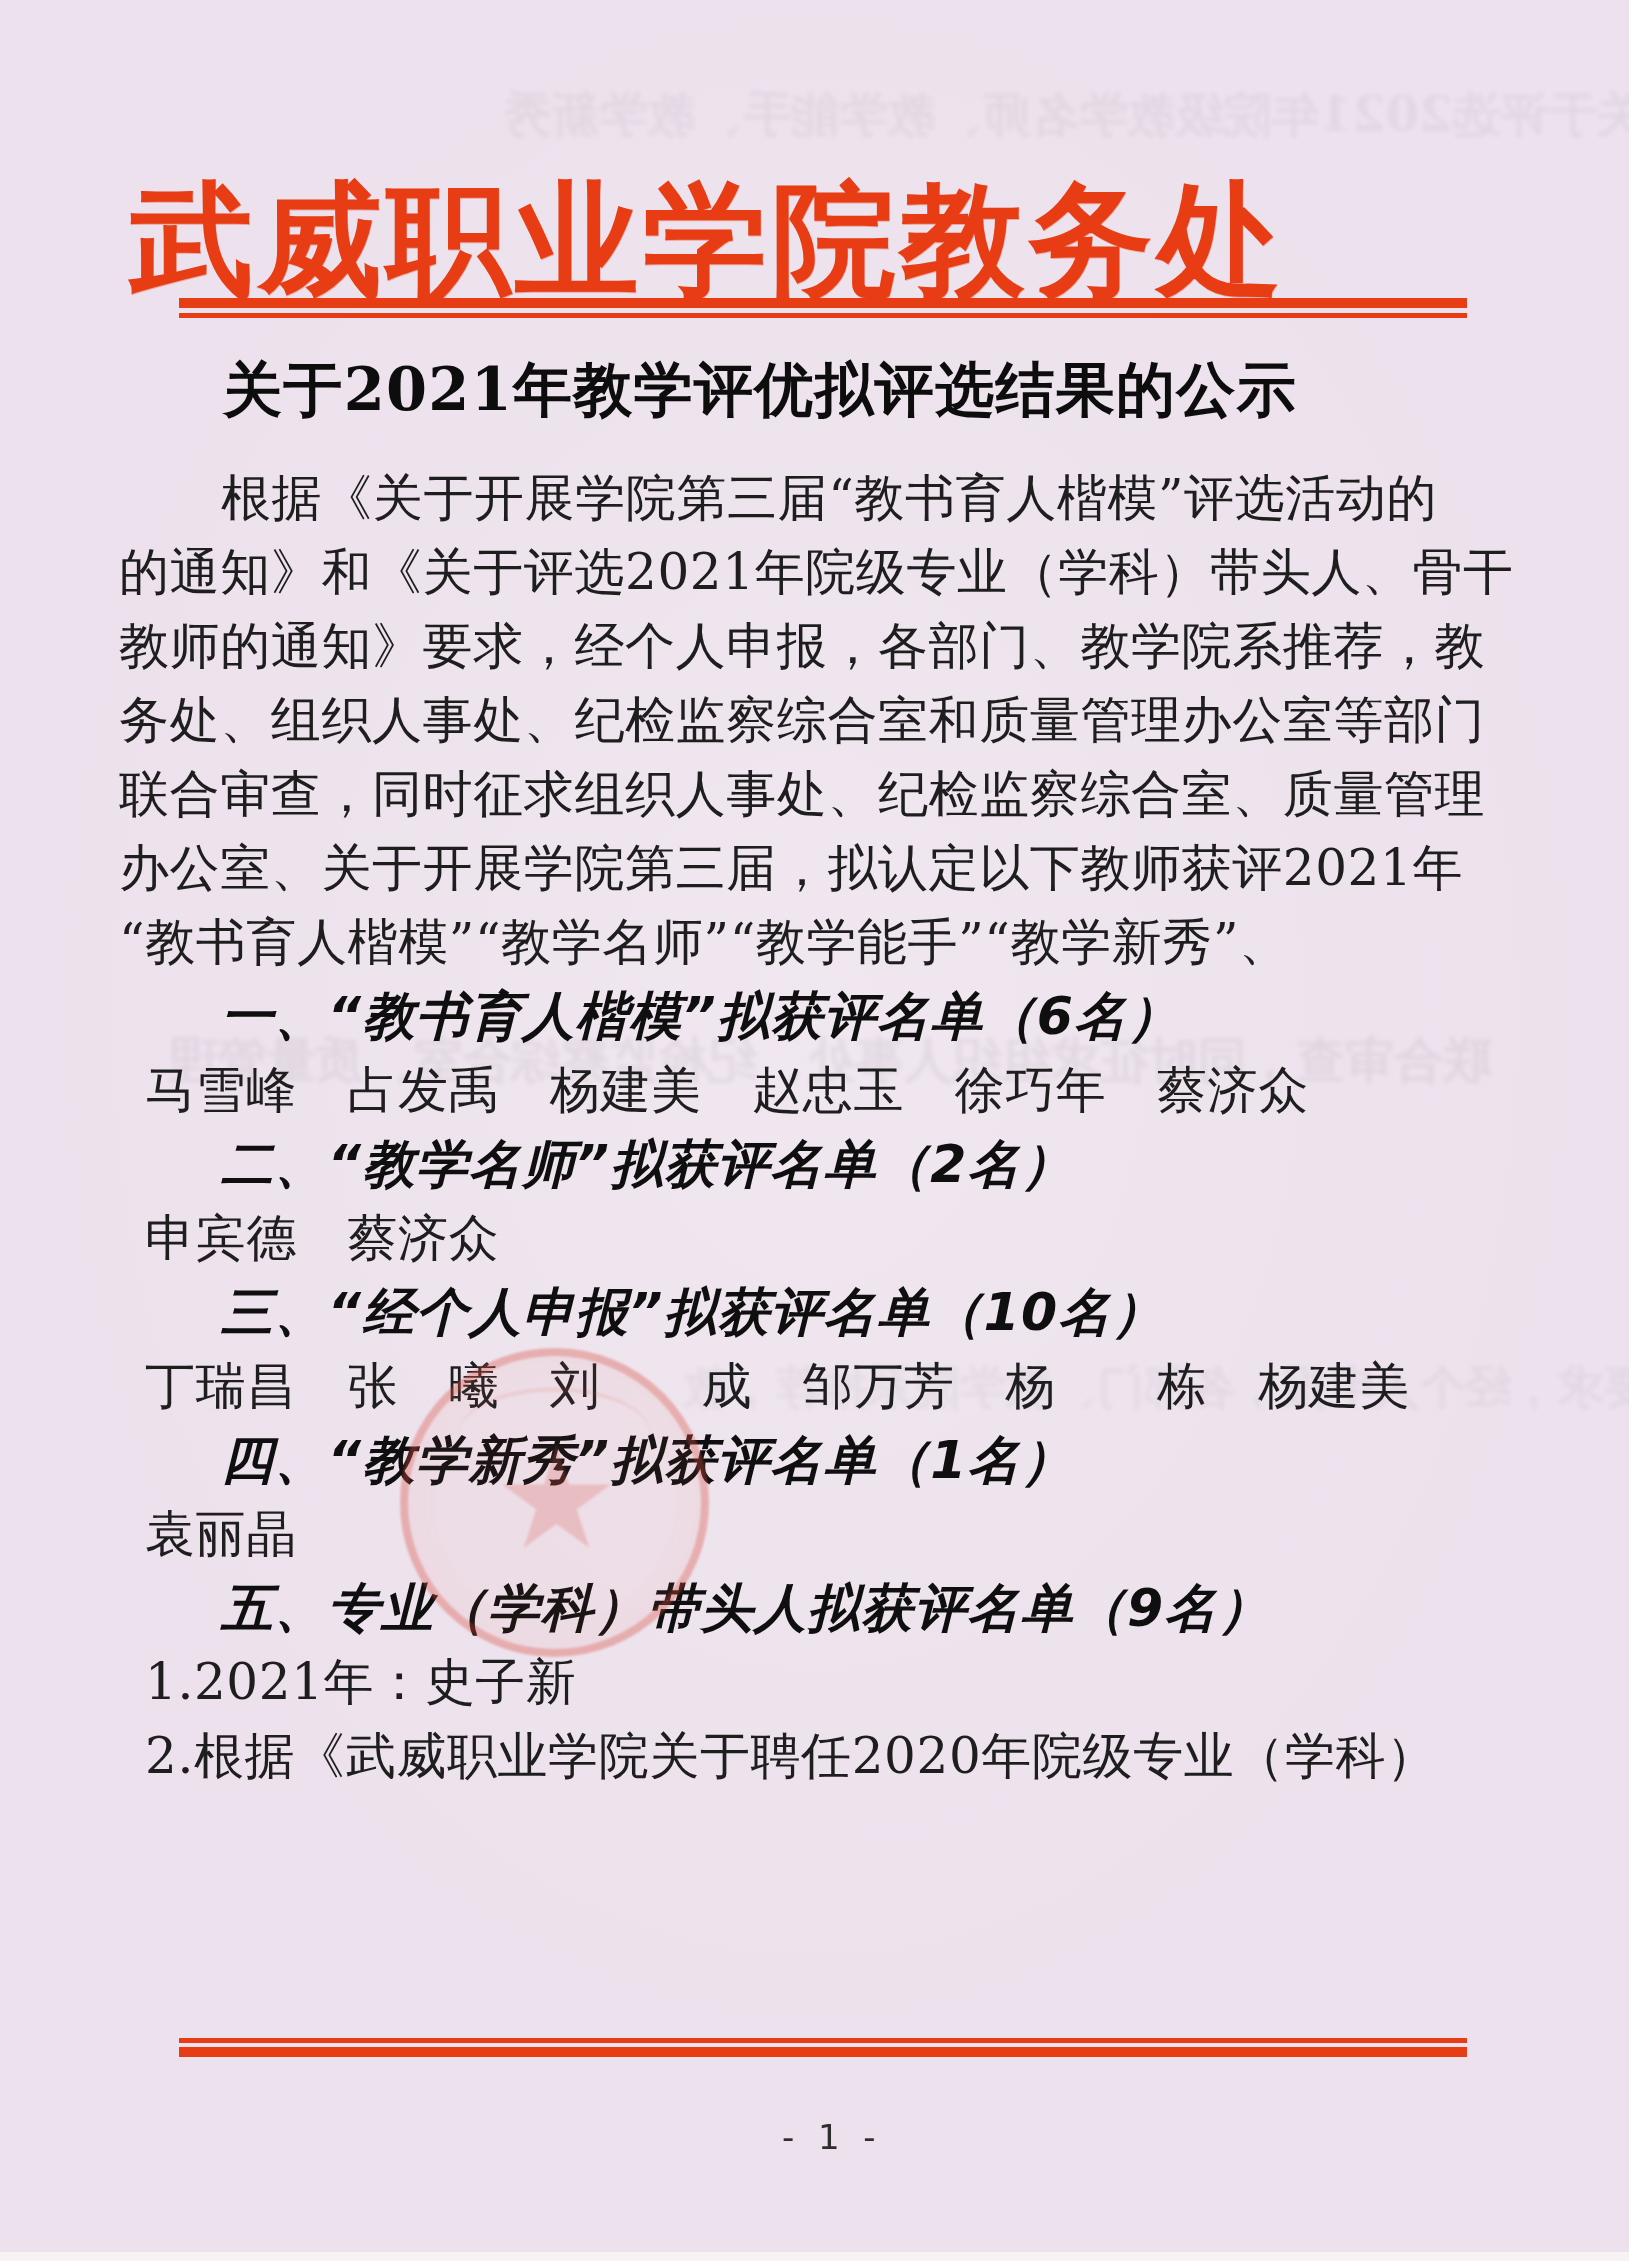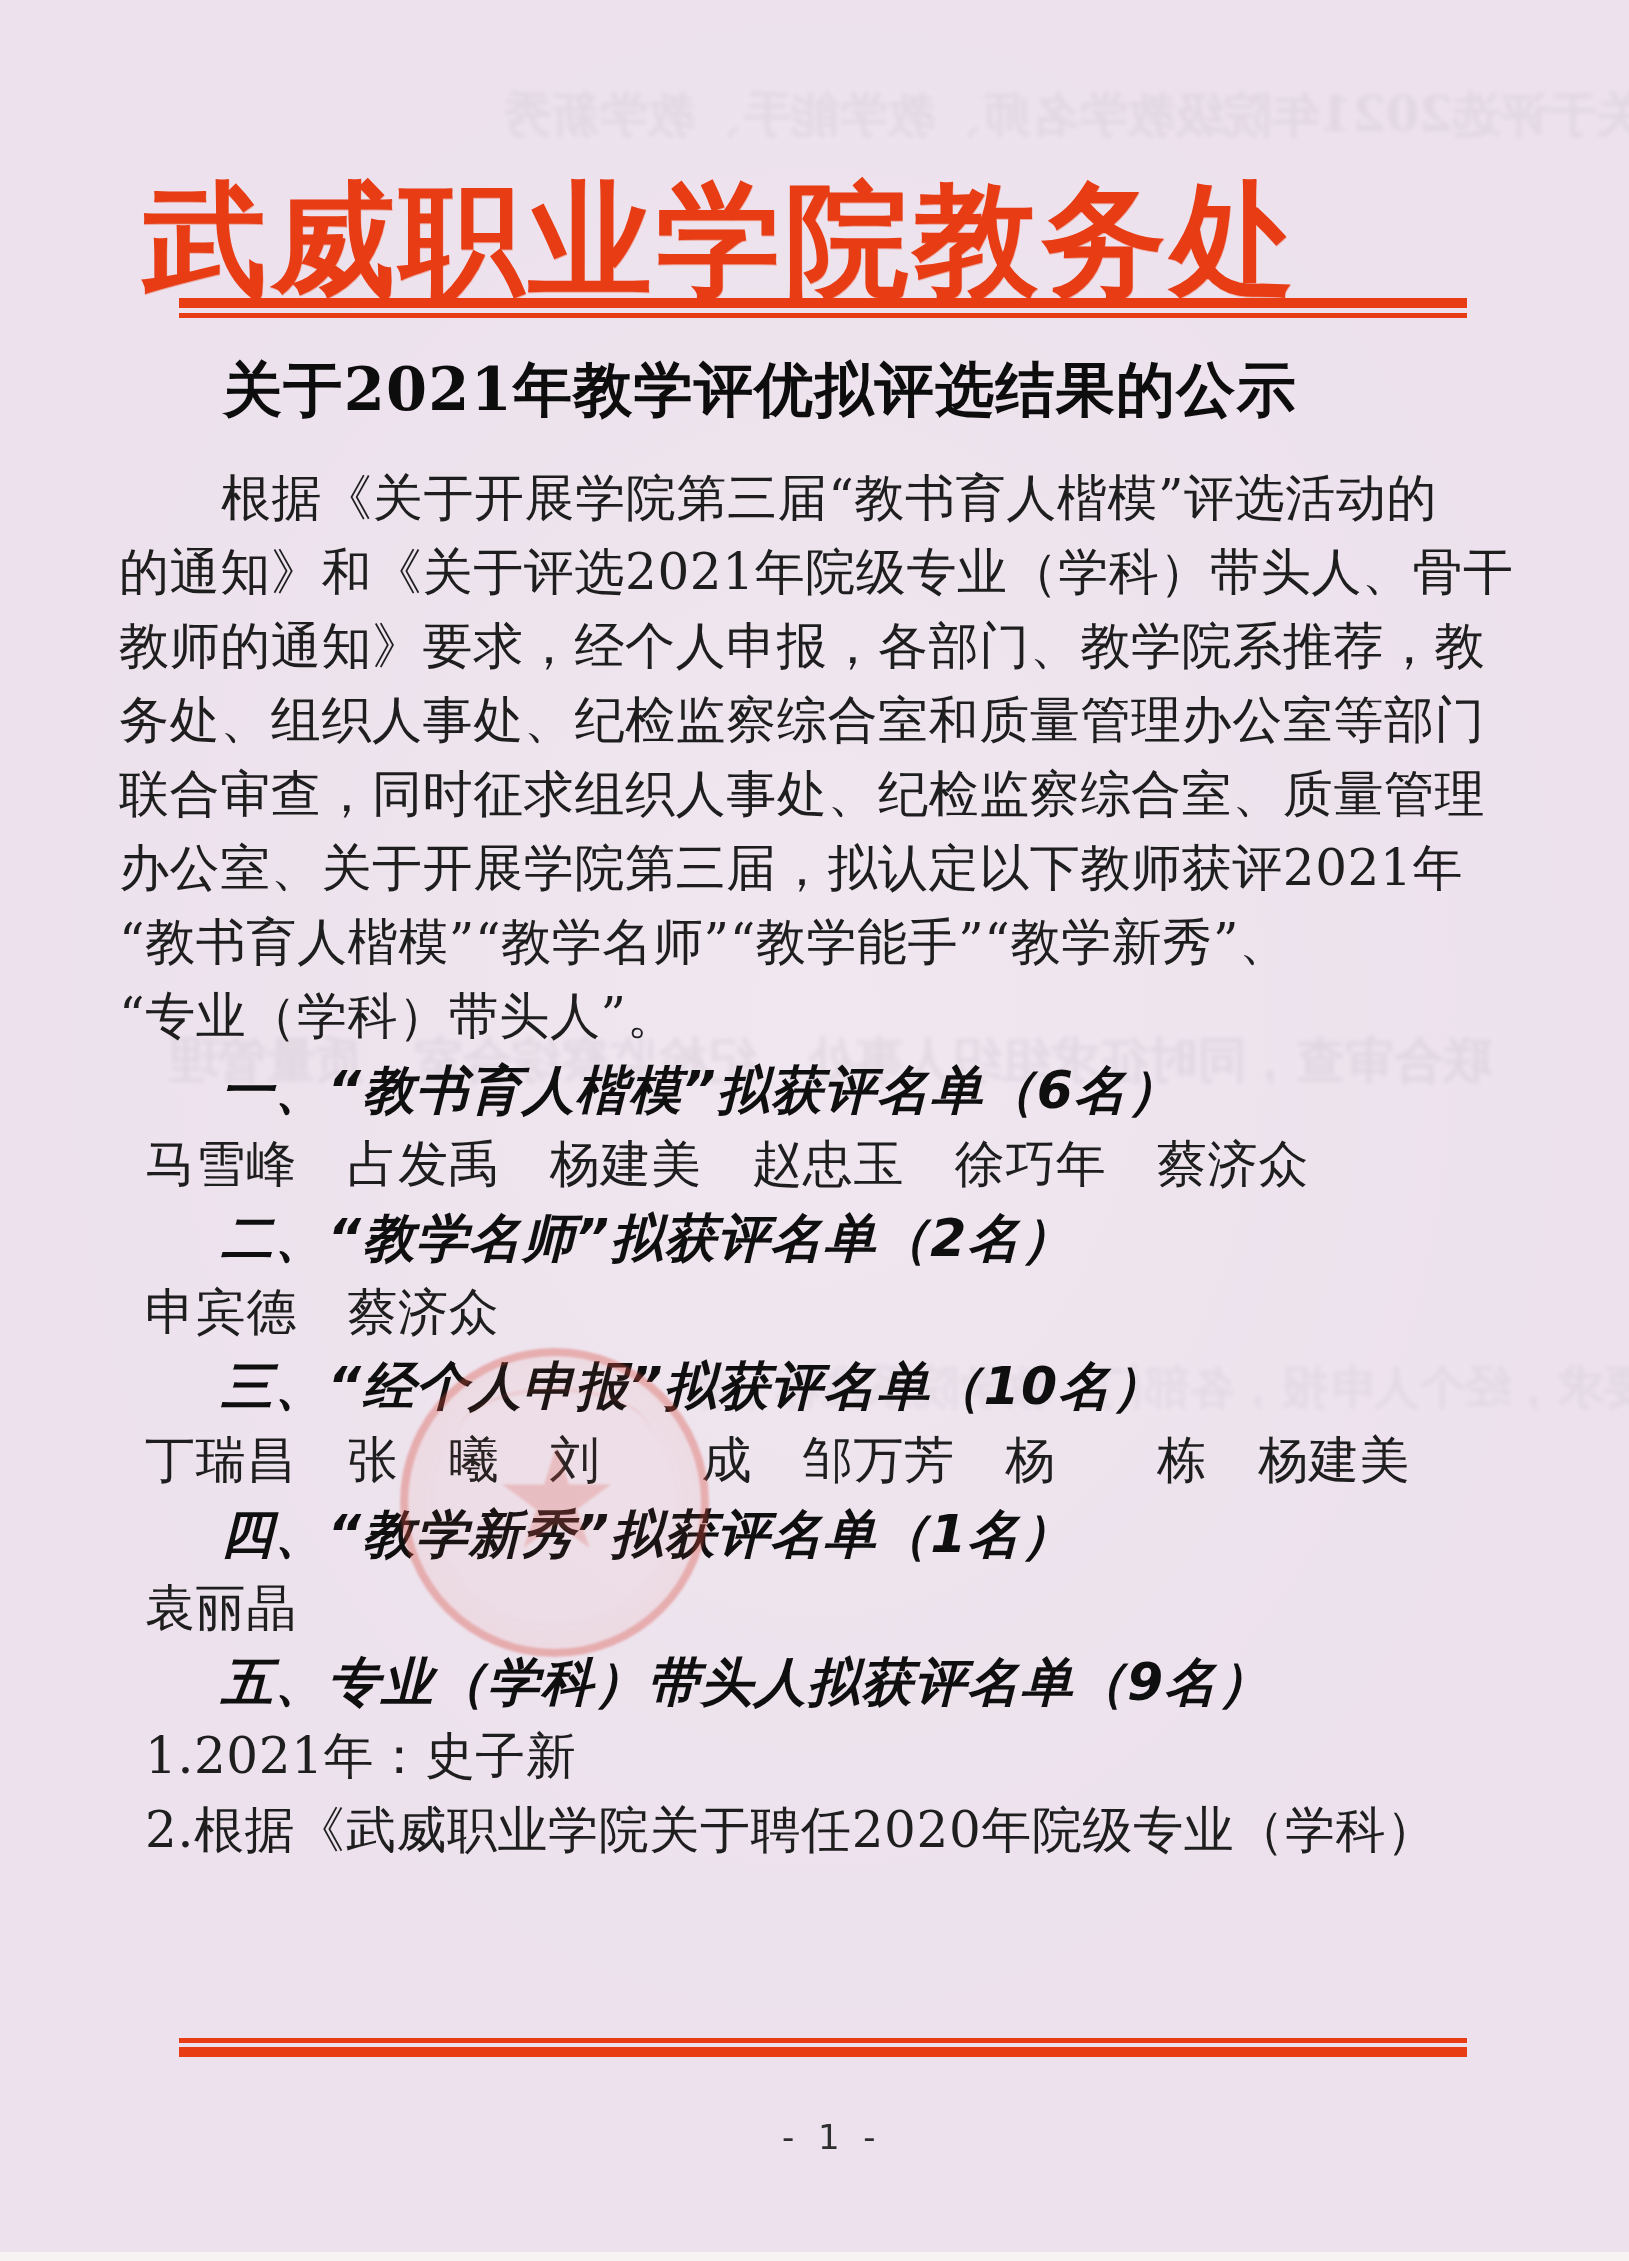--- a/index.html
+++ b/index.html
@@ -20,21 +20,21 @@
     position: absolute;
     top: 175px;
     left: 116px;
     width: 1183px;
     font-size: 124px;
     line-height: 129px;
     font-weight: 700;
     letter-spacing: 4.5px;
     color: #e73c14;
     white-space: nowrap;
-    text-align: right;
+    text-align: center;
     text-shadow: 0.6px 0.6px 0 rgba(231,60,20,0.35);
   }
   .rule { position: absolute; left: 179px; width: 1288px; background: #e73c14; }
   .rule-top-thick { top: 298px; height: 10.3px; }
   .rule-top-thin  { top: 313px; height: 4.5px;  }
   .rule-bottom-thin  { top: 2038px; height: 4.5px;  }
   .rule-bottom-thick { top: 2047px; height: 10.3px; }
 
   
   .doc-title {
@@ -160,21 +160,20 @@
   <div class="ghost ghost-3">教师的通知》要求，经个人申报，各部门、教学院系推荐，教</div>
 
   <div class="text-flow">
       <div class="row para-first">根据《关于开展学院第三届“教书育人楷模”评选活动的</div>
       <div class="row para">的通知》和《关于评选2021年院级专业（学科）带头人、骨干</div>
       <div class="row para">教师的通知》要求，经个人申报，各部门、教学院系推荐，教</div>
       <div class="row para">务处、组织人事处、纪检监察综合室和质量管理办公室等部门</div>
       <div class="row para">联合审查，同时征求组织人事处、纪检监察综合室、质量管理</div>
       <div class="row para">办公室、关于开展学院第三届，拟认定以下教师获评2021年</div>
       <div class="row para">“教书育人楷模”“教学名师”“教学能手”“教学新秀”、</div>
-      <div class="row para">“专业（学科）带头人”。</div>
       <div class="row heading">一、“教书育人楷模”拟获评名单（6名）</div>
       <div class="row names">马雪峰　占发禹　杨建美　赵忠玉　徐巧年　蔡济众</div>
       <div class="row heading">二、“教学名师”拟获评名单（2名）</div>
       <div class="row names">申宾德　蔡济众</div>
       <div class="row heading">三、“经个人申报”拟获评名单（10名）</div>
       <div class="row names">丁瑞昌　张　曦　刘　　成　邹万芳　杨　　栋　杨建美</div>
       <div class="row heading">四、“教学新秀”拟获评名单（1名）</div>
       <div class="row names">袁丽晶</div>
       <div class="row heading">五、专业（学科）带头人拟获评名单（9名）</div>
       <div class="row item">1.2021年：史子新</div>

